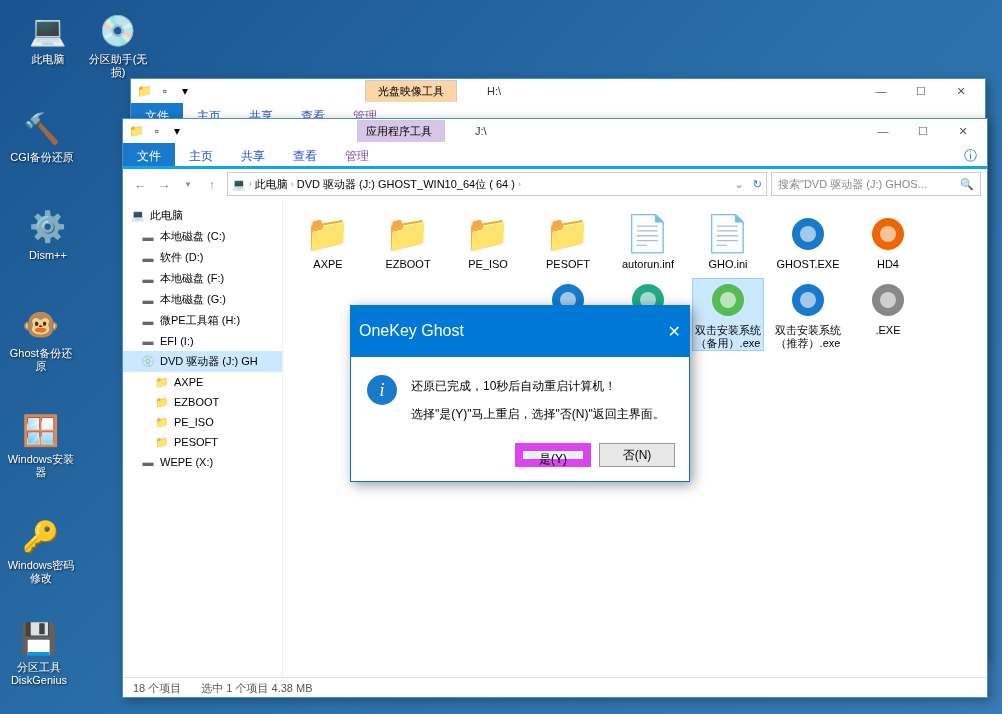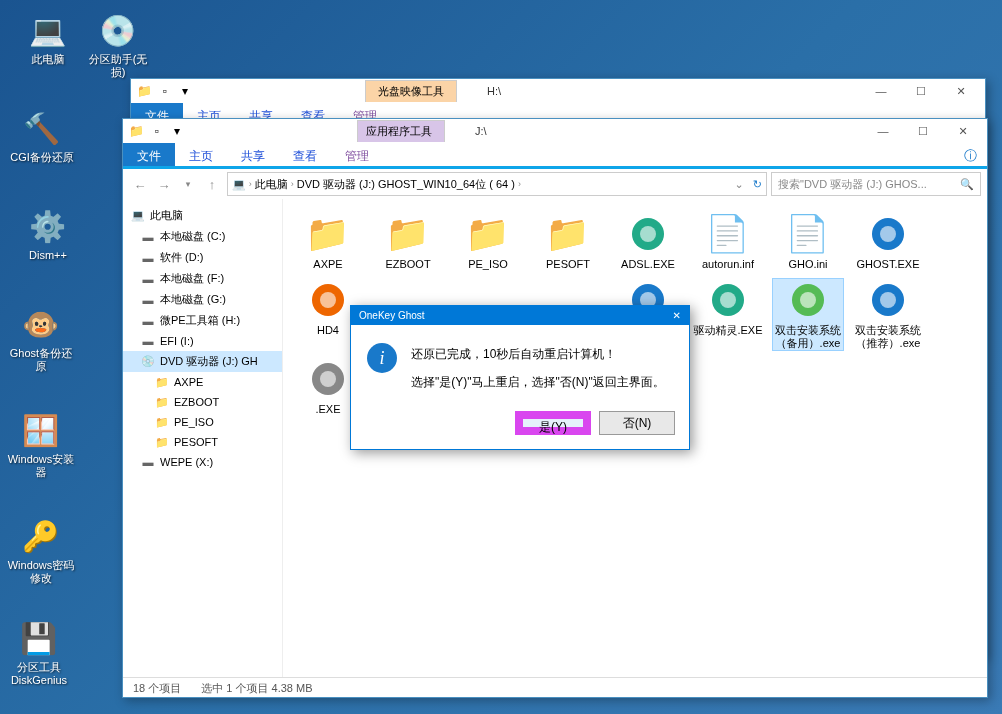--- a/index.html
+++ b/index.html
@@ -51,21 +51,21 @@
 .file-icon { width: 48px; height: 42px; margin: 0 auto 3px; display: flex; align-items: center; justify-content: center; font-size: 36px; }
 .file-label { line-height: 13px; word-break: break-all; }
 
 .folder-icon { color: #f5c869; }
 .exe-icon { display: flex; align-items: center; justify-content: center; }
 
 .statusbar { height: 22px; border-top: 1px solid #ddd; display: flex; align-items: center; padding: 0 10px; font-size: 11px; color: #555; gap: 20px; }
 
 
 .dialog { position: absolute; top: 305px; left: 350px; width: 340px; background: white; border: 1px solid #0078d7; z-index: 10; box-shadow: 3px 3px 12px rgba(0,0,0,0.4); }
-.dialog-title { background: #0078d7; color: white; font-size: 10px; padding: 4px 8px; display: flex; justify-content: flex-end; }
+.dialog-title { background: #0078d7; color: white; font-size: 16px; padding: 16px 8px; display: flex; justify-content: flex-end; }
 .dialog-close { margin-left: auto; }
 .dialog-body { padding: 18px 16px 10px; display: flex; gap: 14px; }
 .dialog-icon { width: 30px; height: 30px; border-radius: 50%; background: #1979ca; color: white; display: flex; align-items: center; justify-content: center; font-size: 18px; font-style: italic; font-family: Georgia, serif; flex-shrink: 0; }
 .dialog-text { font-size: 12px; line-height: 22px; }
 .dialog-buttons { display: flex; justify-content: flex-end; gap: 8px; padding: 8px 14px 14px; }
 .dialog-btn { width: 76px; height: 24px; border: 1px solid #999; background: #e8e8e8; font-size: 12px; }
 .dialog-btn.primary { border: 8px solid #d946ef; background: #e5f1fb; }
 </style>
 </head>
 <body>
@@ -238,29 +238,20 @@
         </div>
         <div class="file-item">
           <div class="file-icon folder-icon">📁</div>
           <div class="file-label">PE_ISO</div>
         </div>
         <div class="file-item">
           <div class="file-icon folder-icon">📁</div>
           <div class="file-label">PESOFT</div>
         </div>
         <div class="file-item">
-          <div class="file-icon exe-icon">
-            <svg width="38" height="38">
-              <circle cx="19" cy="19" r="16" fill="#2a8"></circle>
-              <circle cx="19" cy="19" r="8" fill="#fff" opacity="0.6"></circle>
-            </svg>
-          </div>
-          <div class="file-label">ADSL.EXE</div>
-        </div>
-        <div class="file-item">
           <div class="file-icon">📄</div>
           <div class="file-label">autorun.inf</div>
         </div>
         <div class="file-item">
           <div class="file-icon">📄</div>
           <div class="file-label">GHO.ini</div>
         </div>
         <div class="file-item">
           <div class="file-icon exe-icon">
             <svg width="38" height="38">

